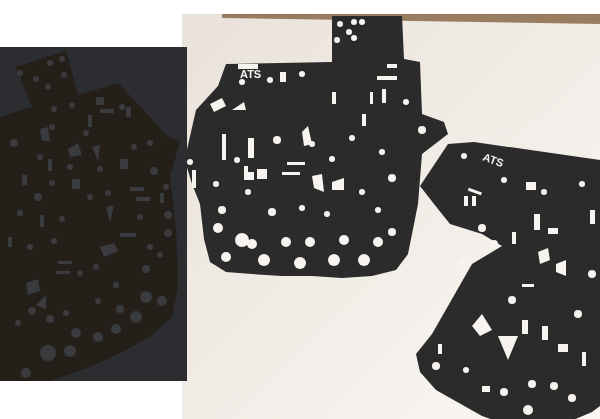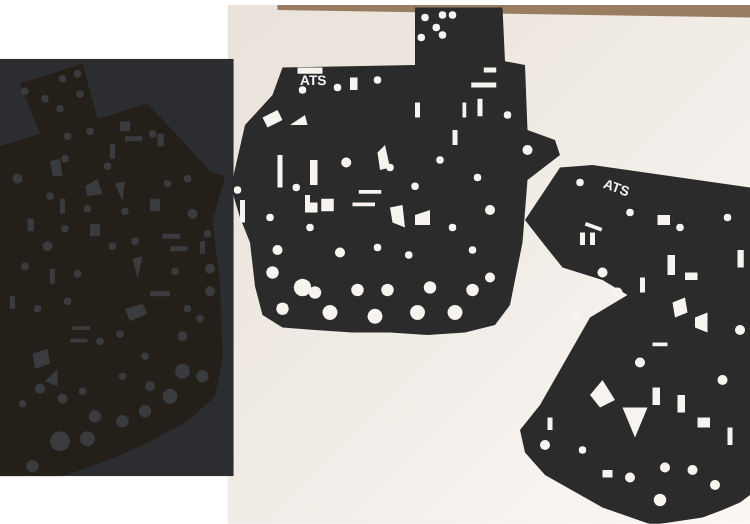--- a/index.html
+++ b/index.html
@@ -1,17 +1,17 @@
 <!DOCTYPE html>
 <html><head>
 <meta charset="utf-8">
 <style>
   html, body { margin:0; padding:0; background:#ffffff; }
   body { width:600px; height:419px; position:relative; overflow:hidden; font-family:"Liberation Sans", sans-serif; }
-  .photo-main { position:absolute; left:182px; top:4px; width:418px; height:350px; }
+  .photo-main { position:absolute; left:182px; top:14px; width:418px; height:350px; }
   .photo-inset { position:absolute; left:0; top:47px; width:187px; height:334px; }
   svg { display:block; }
   .logo-text { font-family:"Liberation Sans", sans-serif; font-weight:bold; fill:#f2f2f2; }
 </style>
 </head>
 <body>
 
 <div class="photo-main">
   <svg width="418" height="416" viewBox="0 0 418 416">
     <defs>

